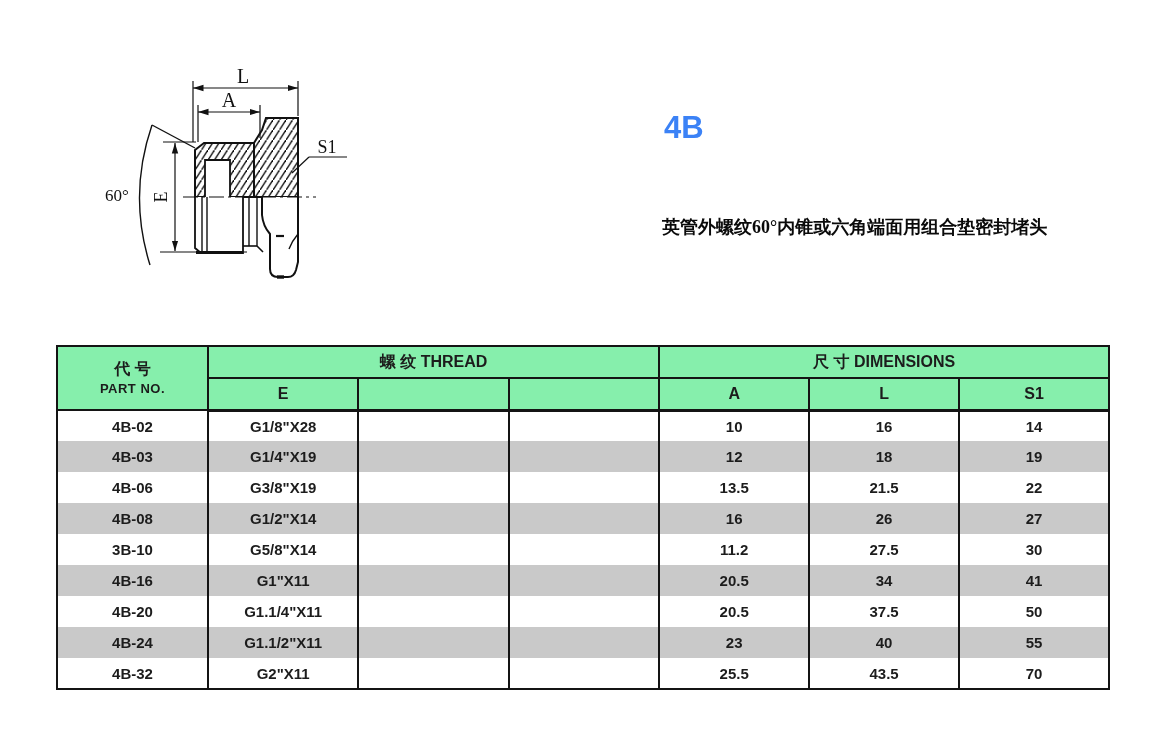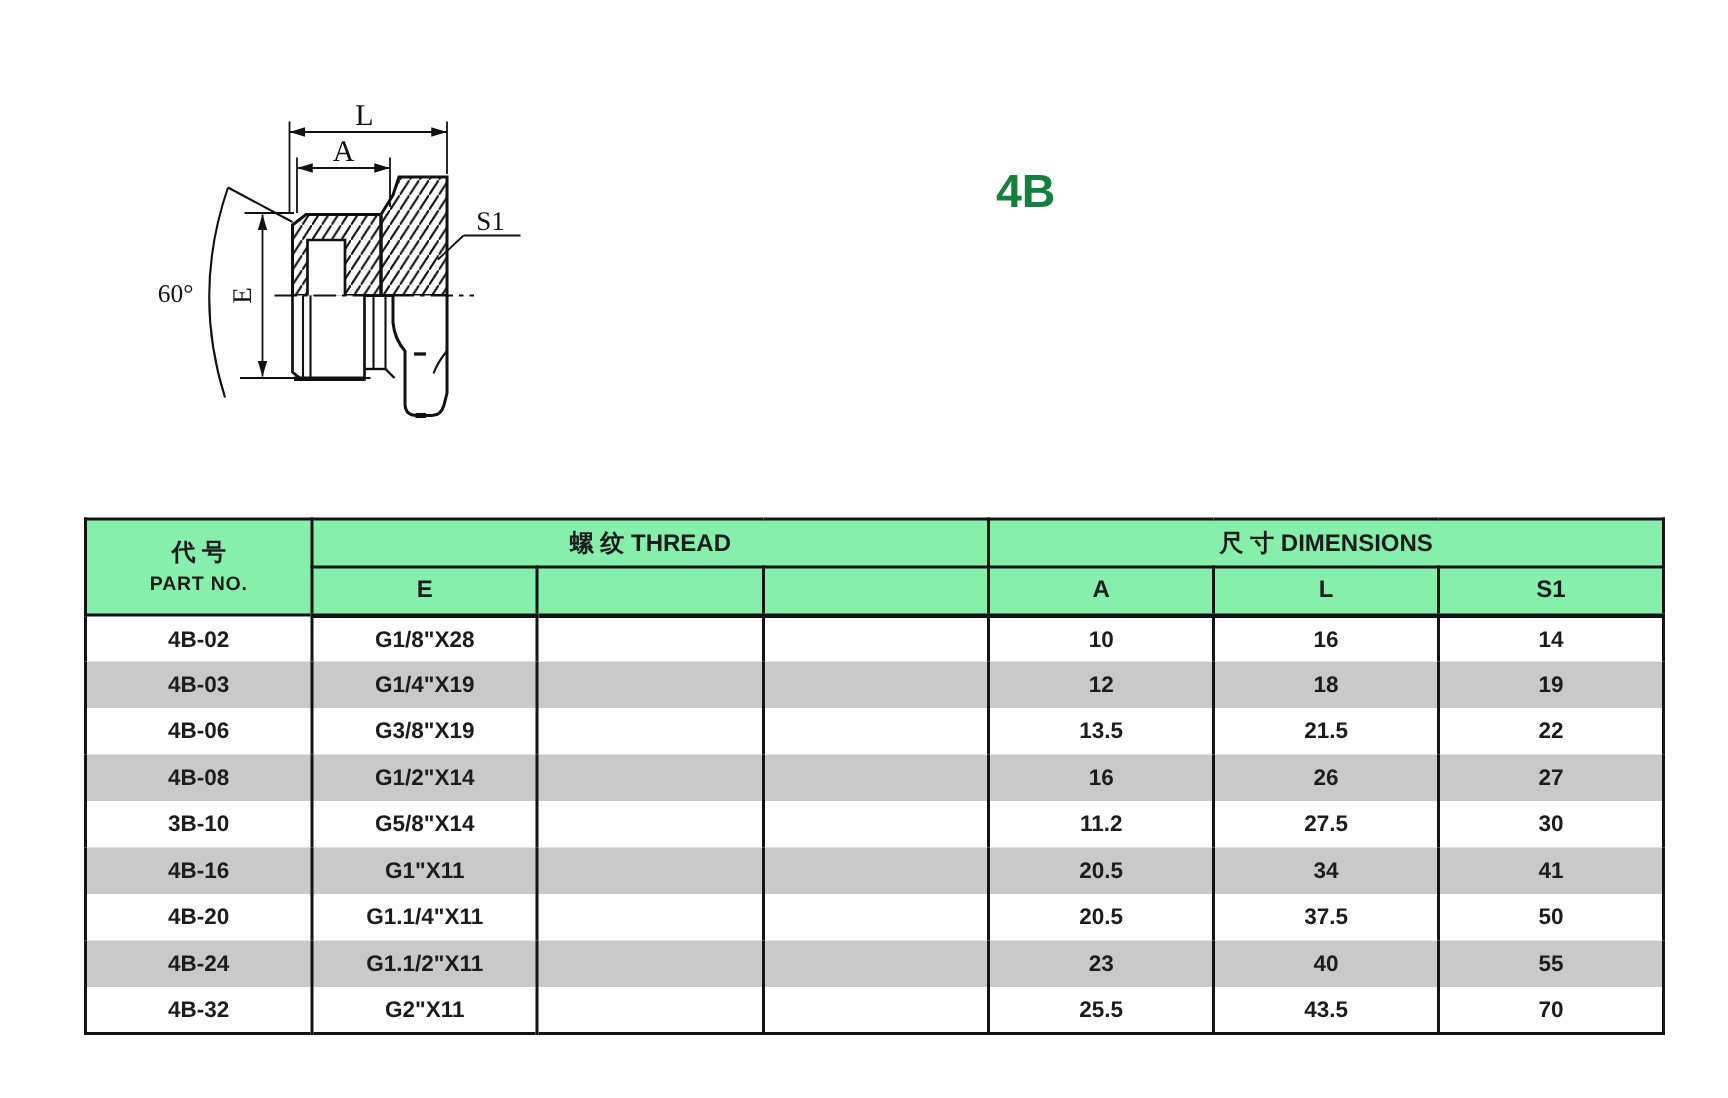--- a/index.html
+++ b/index.html
@@ -9,21 +9,21 @@
     overflow:hidden; font-family:"Liberation Sans", sans-serif;
   }
   
   .drawing { position:absolute; left:0; top:0; }
   .dimlabel { font-family:"Liberation Serif", serif; font-size:20px; fill:#111; }
   .dimlabel.small { font-size:17px; }
   .dimlabel.mid { font-size:18px; }
   
   .model {
     position:absolute; left:664px; top:112px;
-    font-size:31px; font-weight:bold; color:#15803d; line-height:1;
+    font-size:31px; font-weight:bold; color:#3b82f6; line-height:1;
     font-family:"Liberation Sans", sans-serif;
   }
   .desc {
     position:absolute; left:662px; top:216px;
     font-size:18px; font-weight:bold; color:#0a0a0a; line-height:1.3;
     font-family:"Liberation Serif", serif; white-space:nowrap;
   }
   
   .dims-table {
     position:absolute; left:56px; top:345px; width:1054px;
@@ -122,20 +122,21 @@
     </g>
 
     <g>
       <text class="dimlabel mid" x="327" y="153" text-anchor="middle">S1</text>
       <line x1="309" y1="157" x2="347" y2="157" stroke="#111" stroke-width="1.2"></line>
       <line x1="309" y1="157" x2="292" y2="173" stroke="#111" stroke-width="1.2"></line>
     </g>
   </svg>
 
   <div class="model">4B</div>
+  <div class="desc">英管外螺纹60°内锥或六角端面用组合垫密封堵头</div>
 
   <table class="dims-table">
     <colgroup>
       <col style="width:14.35%">
         <col style="width:14.3%">
         <col style="width:14.3%">
       <col style="width:14.3%">
         <col style="width:14.25%">
         <col style="width:14.25%">
       <col style="width:14.25%">

